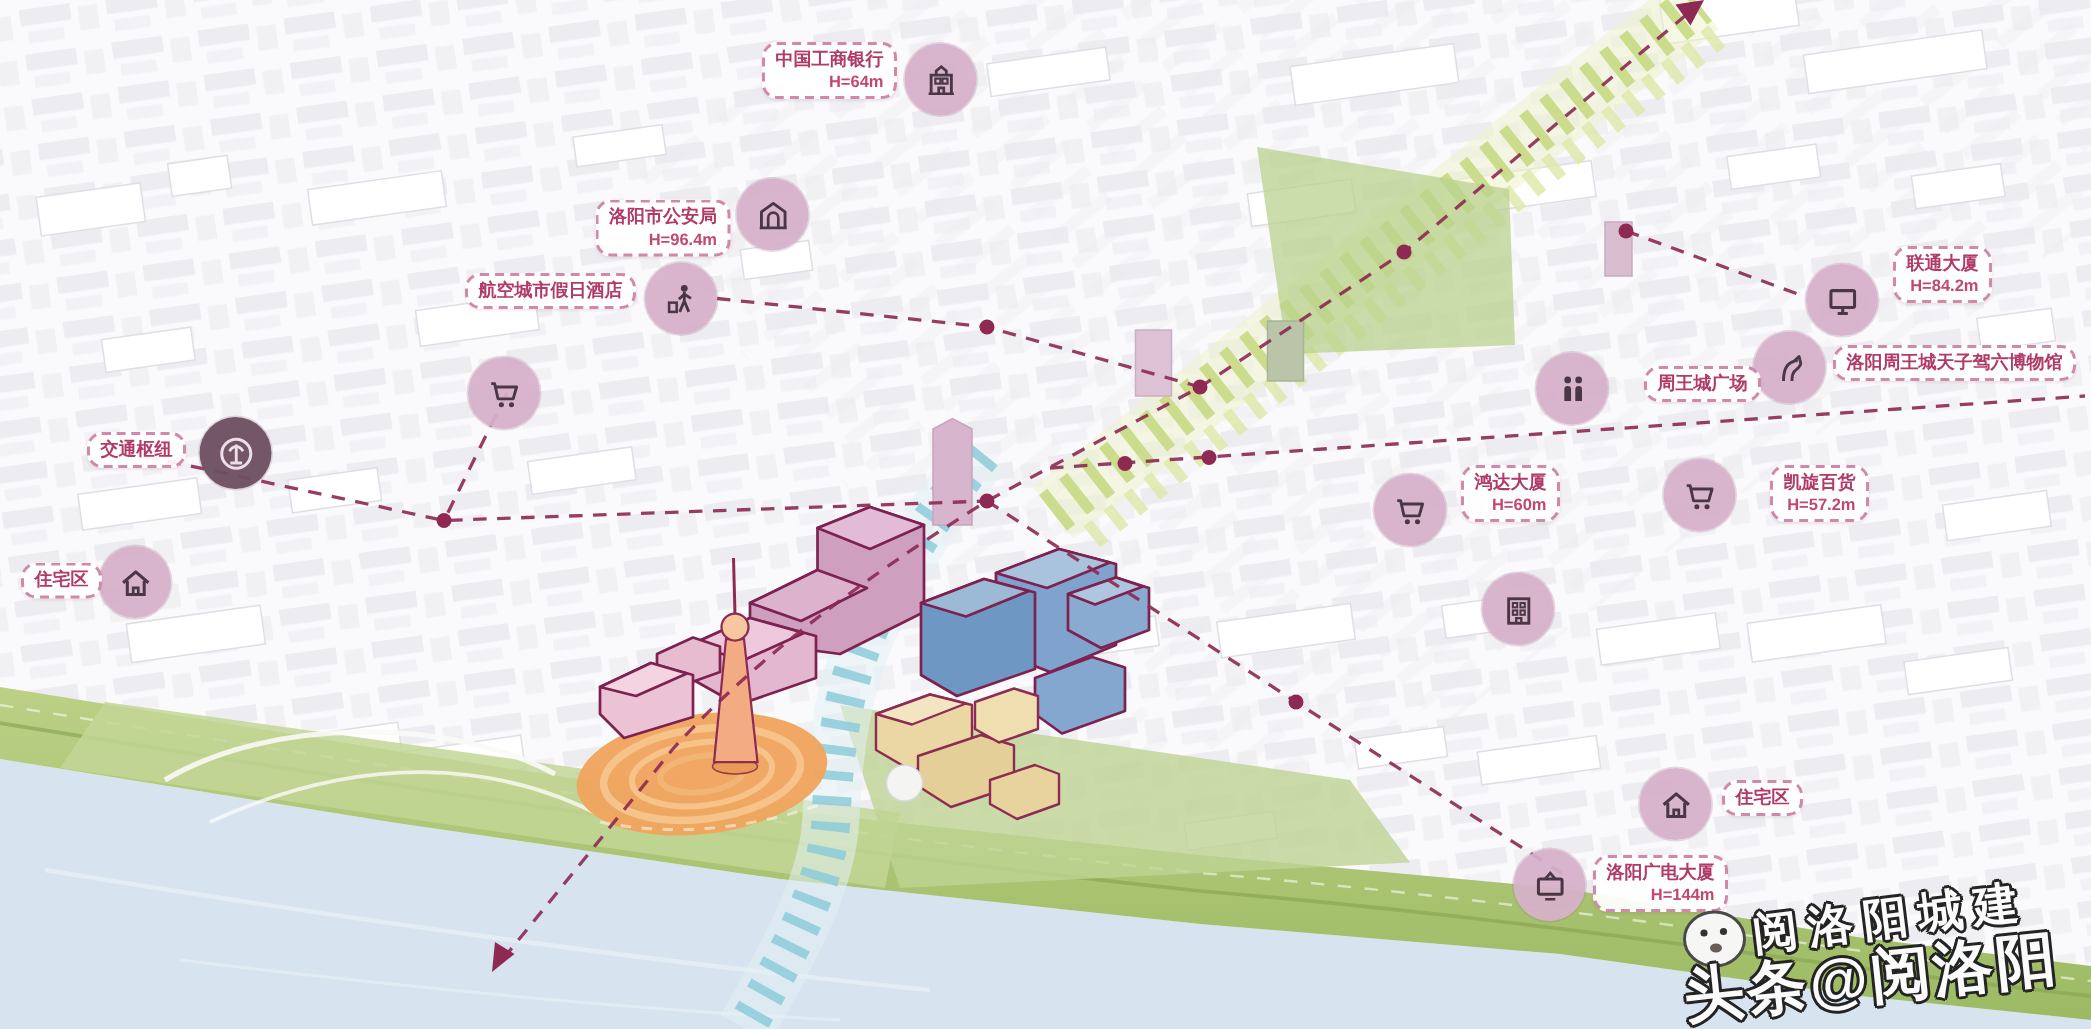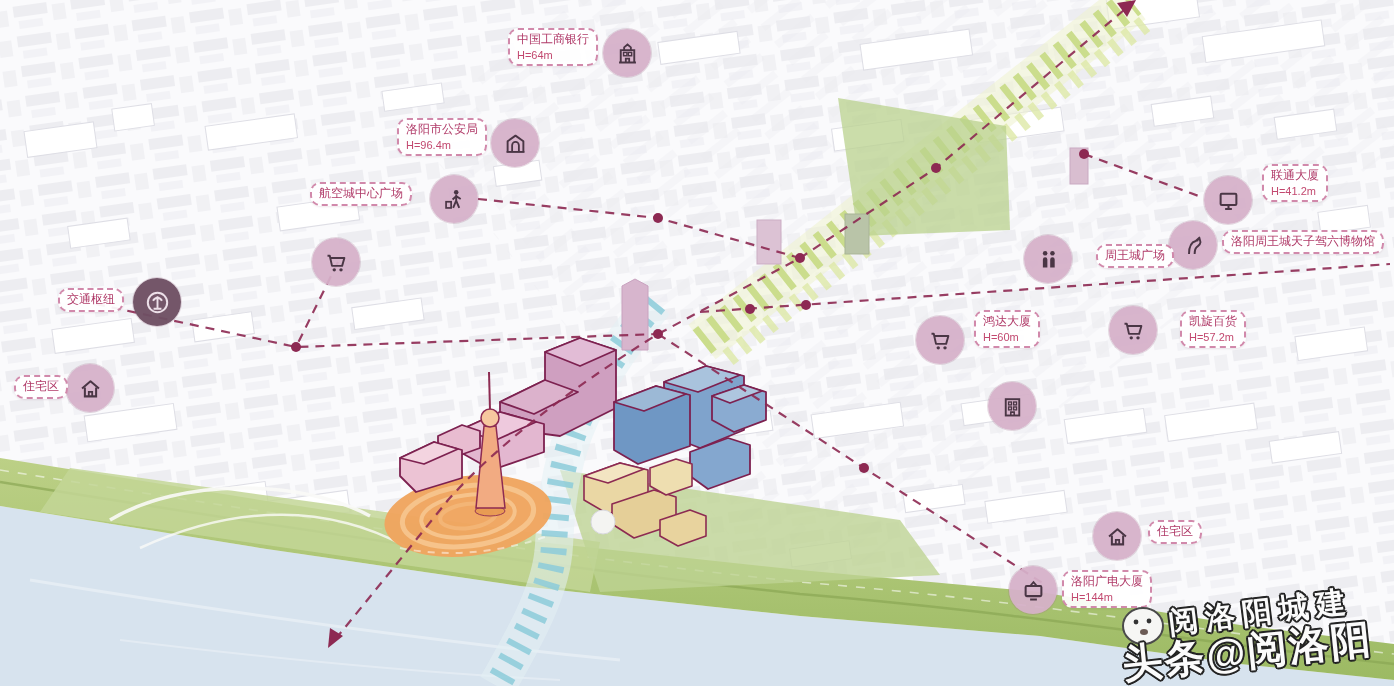--- a/index.html
+++ b/index.html
@@ -1,20 +1,20 @@
 <!DOCTYPE html>
 <html><head>
 <meta charset="utf-8">
 <style>
   html,body{margin:0;padding:0;background:#ffffff;font-family:"Liberation Sans",sans-serif;}
   .stage{position:relative;width:1394px;height:686px;overflow:hidden;background:#fafafc;}
   .art{position:absolute;left:0;top:0;z-index:1;}
   .lbl{position:absolute;z-index:5;border:2px dashed #d189ab;border-radius:10px;
-       background:rgba(255,255,255,.93);color:#b03a68;font-weight:400;font-size:12px;
-       line-height:1.3;text-align:left;padding:2px 7px;white-space:nowrap;
+       background:rgba(255,255,255,.93);color:#b03a68;font-weight:700;font-size:12px;
+       line-height:1.3;text-align:right;padding:2px 7px;white-space:nowrap;
        box-shadow:0 1px 2px rgba(120,60,90,.12);}
   .lbl-h{font-size:11px;color:#c2486f;}
   .lbl-h:empty{display:none;}
   .badge{position:absolute;z-index:4;width:48px;height:48px;border-radius:50%;
        background:rgba(214,176,201,.94);display:flex;align-items:center;justify-content:center;
        box-shadow:0 0 0 1px rgba(160,110,140,.25);}
   .badge svg{width:27px;height:27px;color:#4a3645;}
   .badge.dark{background:rgba(110,79,99,.96);}
   .badge.dark svg{color:#ecdfe8;}
   .wm{position:absolute;z-index:8;color:#fbfbfb;font-weight:700;
@@ -252,32 +252,32 @@
 <div class="lbl" style="left:508px;top:28px">
   <div class="lbl-n">中国工商银行</div>
   <div class="lbl-h">H=64m</div>
 </div>
 <div class="badge" style="left:603px;top:29px">
   <svg viewBox="0 0 24 24">
         <use href="#i-bank"></use>
       </svg>
 </div>
 
-<div class="lbl" style="left:397px;top:118px">
+<div class="lbl" style="left:397px;top:133px">
   <div class="lbl-n">洛阳市公安局</div>
   <div class="lbl-h">H=96.4m</div>
 </div>
 <div class="badge" style="left:491px;top:119px">
   <svg viewBox="0 0 24 24">
         <use href="#i-gate"></use>
       </svg>
 </div>
 
 <div class="lbl" style="left:310px;top:182px">
-  <div class="lbl-n">航空城中心广场</div>
+  <div class="lbl-n">航空城市假日酒店</div>
 </div>
 <div class="badge" style="left:430px;top:175px">
   <svg viewBox="0 0 24 24">
         <use href="#i-person"></use>
       </svg>
 </div>
 
 <div class="badge" style="left:312px;top:238px">
   <svg viewBox="0 0 24 24">
         <use href="#i-cart"></use>
@@ -297,21 +297,21 @@
   <div class="lbl-n">住宅区</div>
 </div>
 <div class="badge" style="left:66px;top:364px">
   <svg viewBox="0 0 24 24">
         <use href="#i-house"></use>
       </svg>
 </div>
 
 <div class="lbl" style="left:1262px;top:164px">
   <div class="lbl-n">联通大厦</div>
-  <div class="lbl-h">H=41.2m</div>
+  <div class="lbl-h">H=84.2m</div>
 </div>
 <div class="badge" style="left:1204px;top:176px">
   <svg viewBox="0 0 24 24">
         <use href="#i-monitor"></use>
       </svg>
 </div>
 
 <div class="lbl" style="left:1096px;top:244px">
   <div class="lbl-n">周王城广场</div>
 </div>

